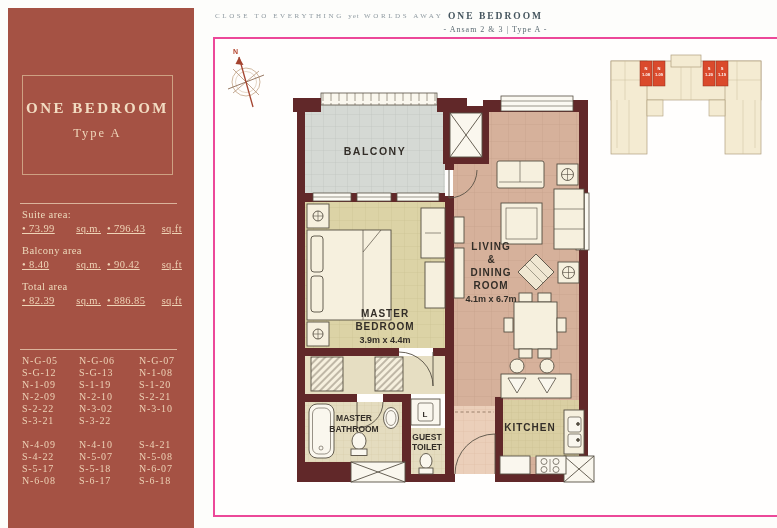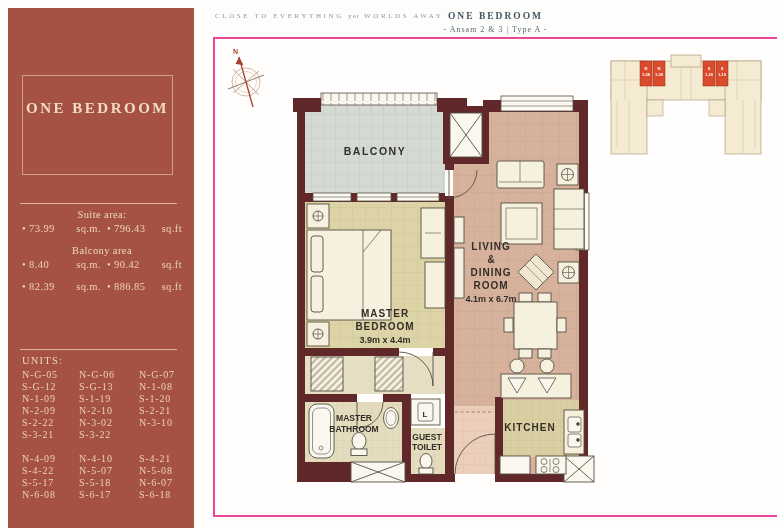--- a/index.html
+++ b/index.html
@@ -8,23 +8,23 @@
 
   
   .sidebar{position:absolute;left:8px;top:8px;width:186px;height:520px;background:#A55244;color:#EFD4B7;}
   .title-box{position:absolute;left:14px;top:67px;width:149px;height:98px;border:1px solid #CEA183;text-align:center;}
   .tb-title{margin-top:24px;font-size:15px;font-weight:bold;letter-spacing:2.5px;color:#F2DCC2;}
   .tb-sub{margin-top:9px;font-size:12px;letter-spacing:1.5px;color:#EFD6BA;}
   .tb-type{margin-top:9px;font-size:12.5px;letter-spacing:2px;color:#EFD6BA;}
   .rule{position:absolute;left:12px;width:157px;height:0;border-top:1px solid rgba(233,205,179,.8);}
   .rule1{top:195px;} .rule2{top:341px;}
   .areas{position:absolute;left:14px;top:201px;width:160px;font-size:10.5px;letter-spacing:.4px;}
-  .area-block{margin-bottom:11px;text-align:center;}
+  .area-block{margin-bottom:11px;}
   .area-label{margin-bottom:3px;color:#EEDBBD;}
-  .area-row{display:flex;}
+  .area-row{display:flex;text-decoration:underline;}
   .cellm{width:86px;display:flex;justify-content:space-between;padding-right:6px;box-sizing:border-box;}
   .celli{width:76px;display:flex;justify-content:space-between;}
   .units{position:absolute;left:14px;top:347px;width:164px;font-size:10px;letter-spacing:.8px;}
   .units-label{font-size:10.5px;letter-spacing:1.2px;margin-bottom:3px;}
   .units-grid{display:grid;grid-template-columns:57px 60px 1fr;row-gap:1px;}
   .units-grid.g2{margin-top:13px;}
   .unit{white-space:nowrap;color:#EDD2B6;}
 
   
   .tagline{position:absolute;left:215px;top:12px;font-size:7px;letter-spacing:2.6px;color:#8F9AA1;}
@@ -42,20 +42,21 @@
   .roomlbl{font-weight:bold;fill:#332E28;}
 </style>
 </head>
 <body>
 
 <div class="page">
 
   <aside class="sidebar">
     <div class="title-box">
       <div class="tb-title">ONE BEDROOM</div>
+      <div class="tb-type">Type A</div>
     </div>
     <div class="rule rule1"></div>
 
     <div class="areas">
       <div class="area-block">
         <div class="area-label">Suite area:</div>
         <div class="area-row">
           <span class="cellm">
               <span>• 73.99</span>
               <span>sq.m.</span>
@@ -73,36 +74,36 @@
               <span>• 8.40</span>
               <span>sq.m.</span>
             </span>
           <span class="celli">
               <span>• 90.42</span>
               <span>sq.ft</span>
             </span>
         </div>
       </div>
       <div class="area-block">
+        <div class="area-label">Total area</div>
         <div class="area-row">
           <span class="cellm">
               <span>• 82.39</span>
               <span>sq.m.</span>
             </span>
           <span class="celli">
               <span>• 886.85</span>
               <span>sq.ft</span>
             </span>
         </div>
       </div>
     </div>
 
     <div class="rule rule2"></div>
     <div class="units">
-      <div class="units-label">UNITS:</div>
       <div class="units-grid g1">
           <span class="unit">N-G-05</span>
           <span class="unit">N-G-06</span>
           <span class="unit">N-G-07</span>
           <span class="unit">S-G-12</span>
           <span class="unit">S-G-13</span>
           <span class="unit">N-1-08</span>
           <span class="unit">N-1-09</span>
           <span class="unit">S-1-19</span>
           <span class="unit">S-1-20</span>

